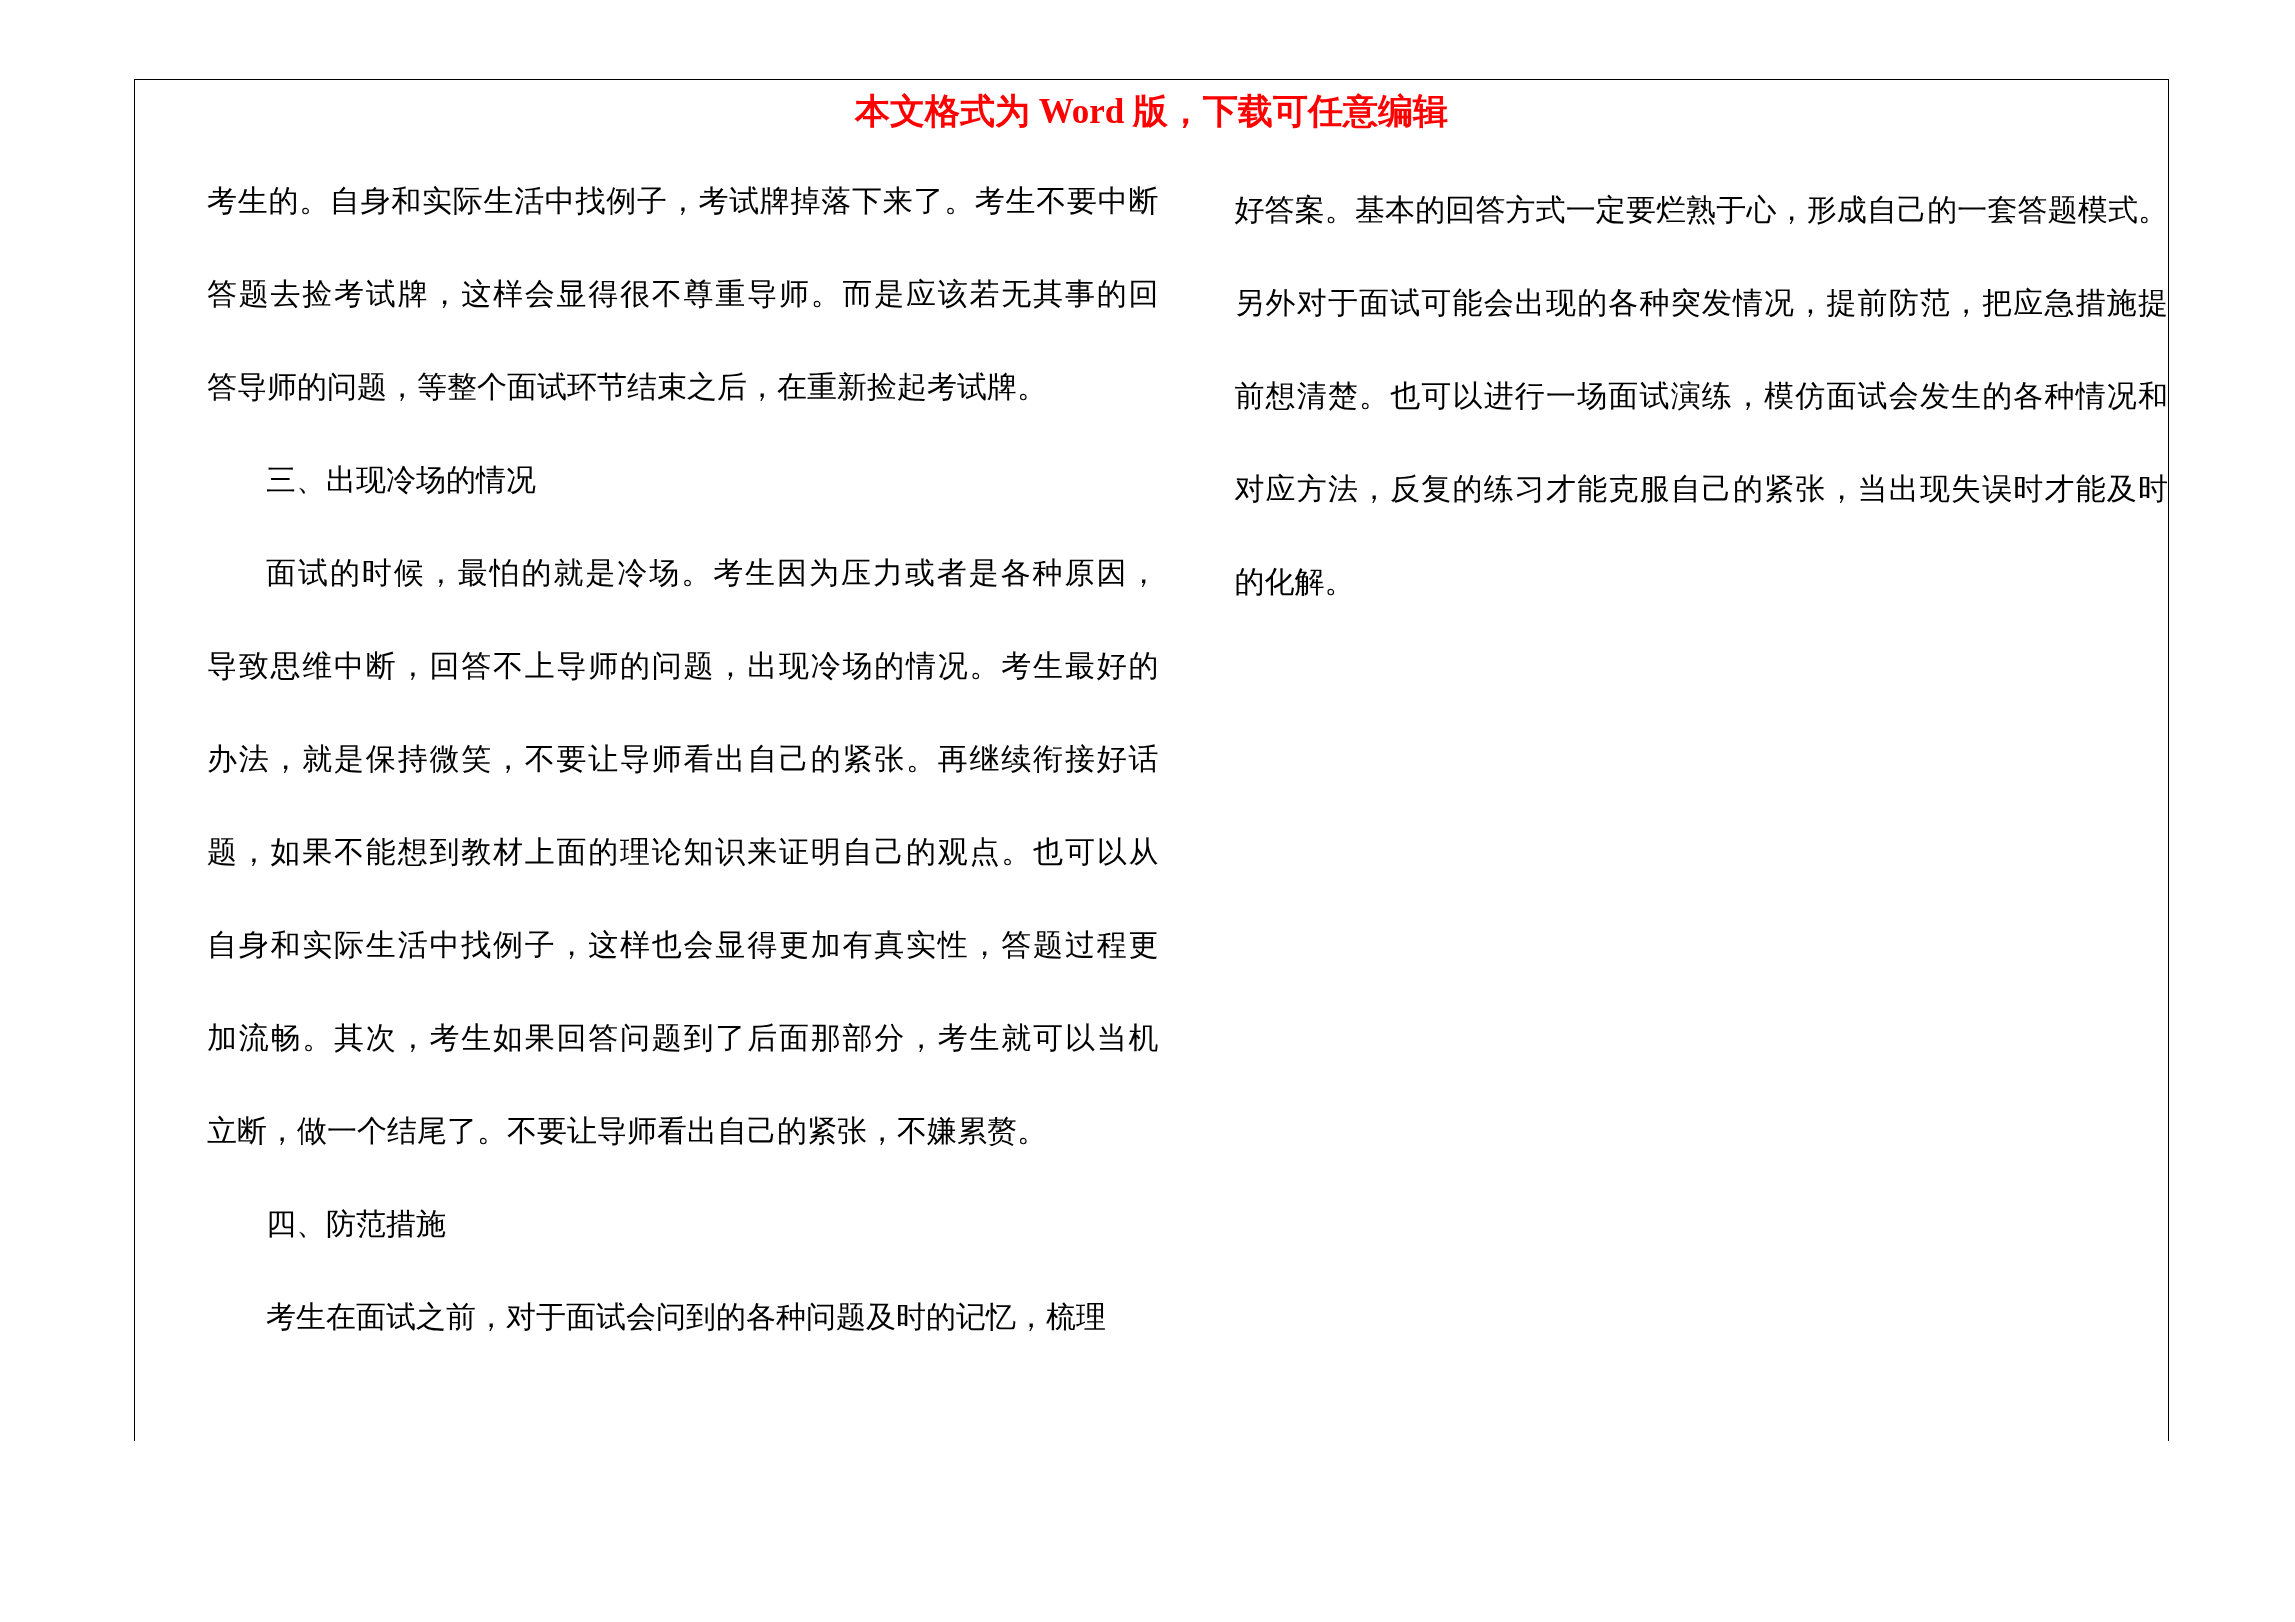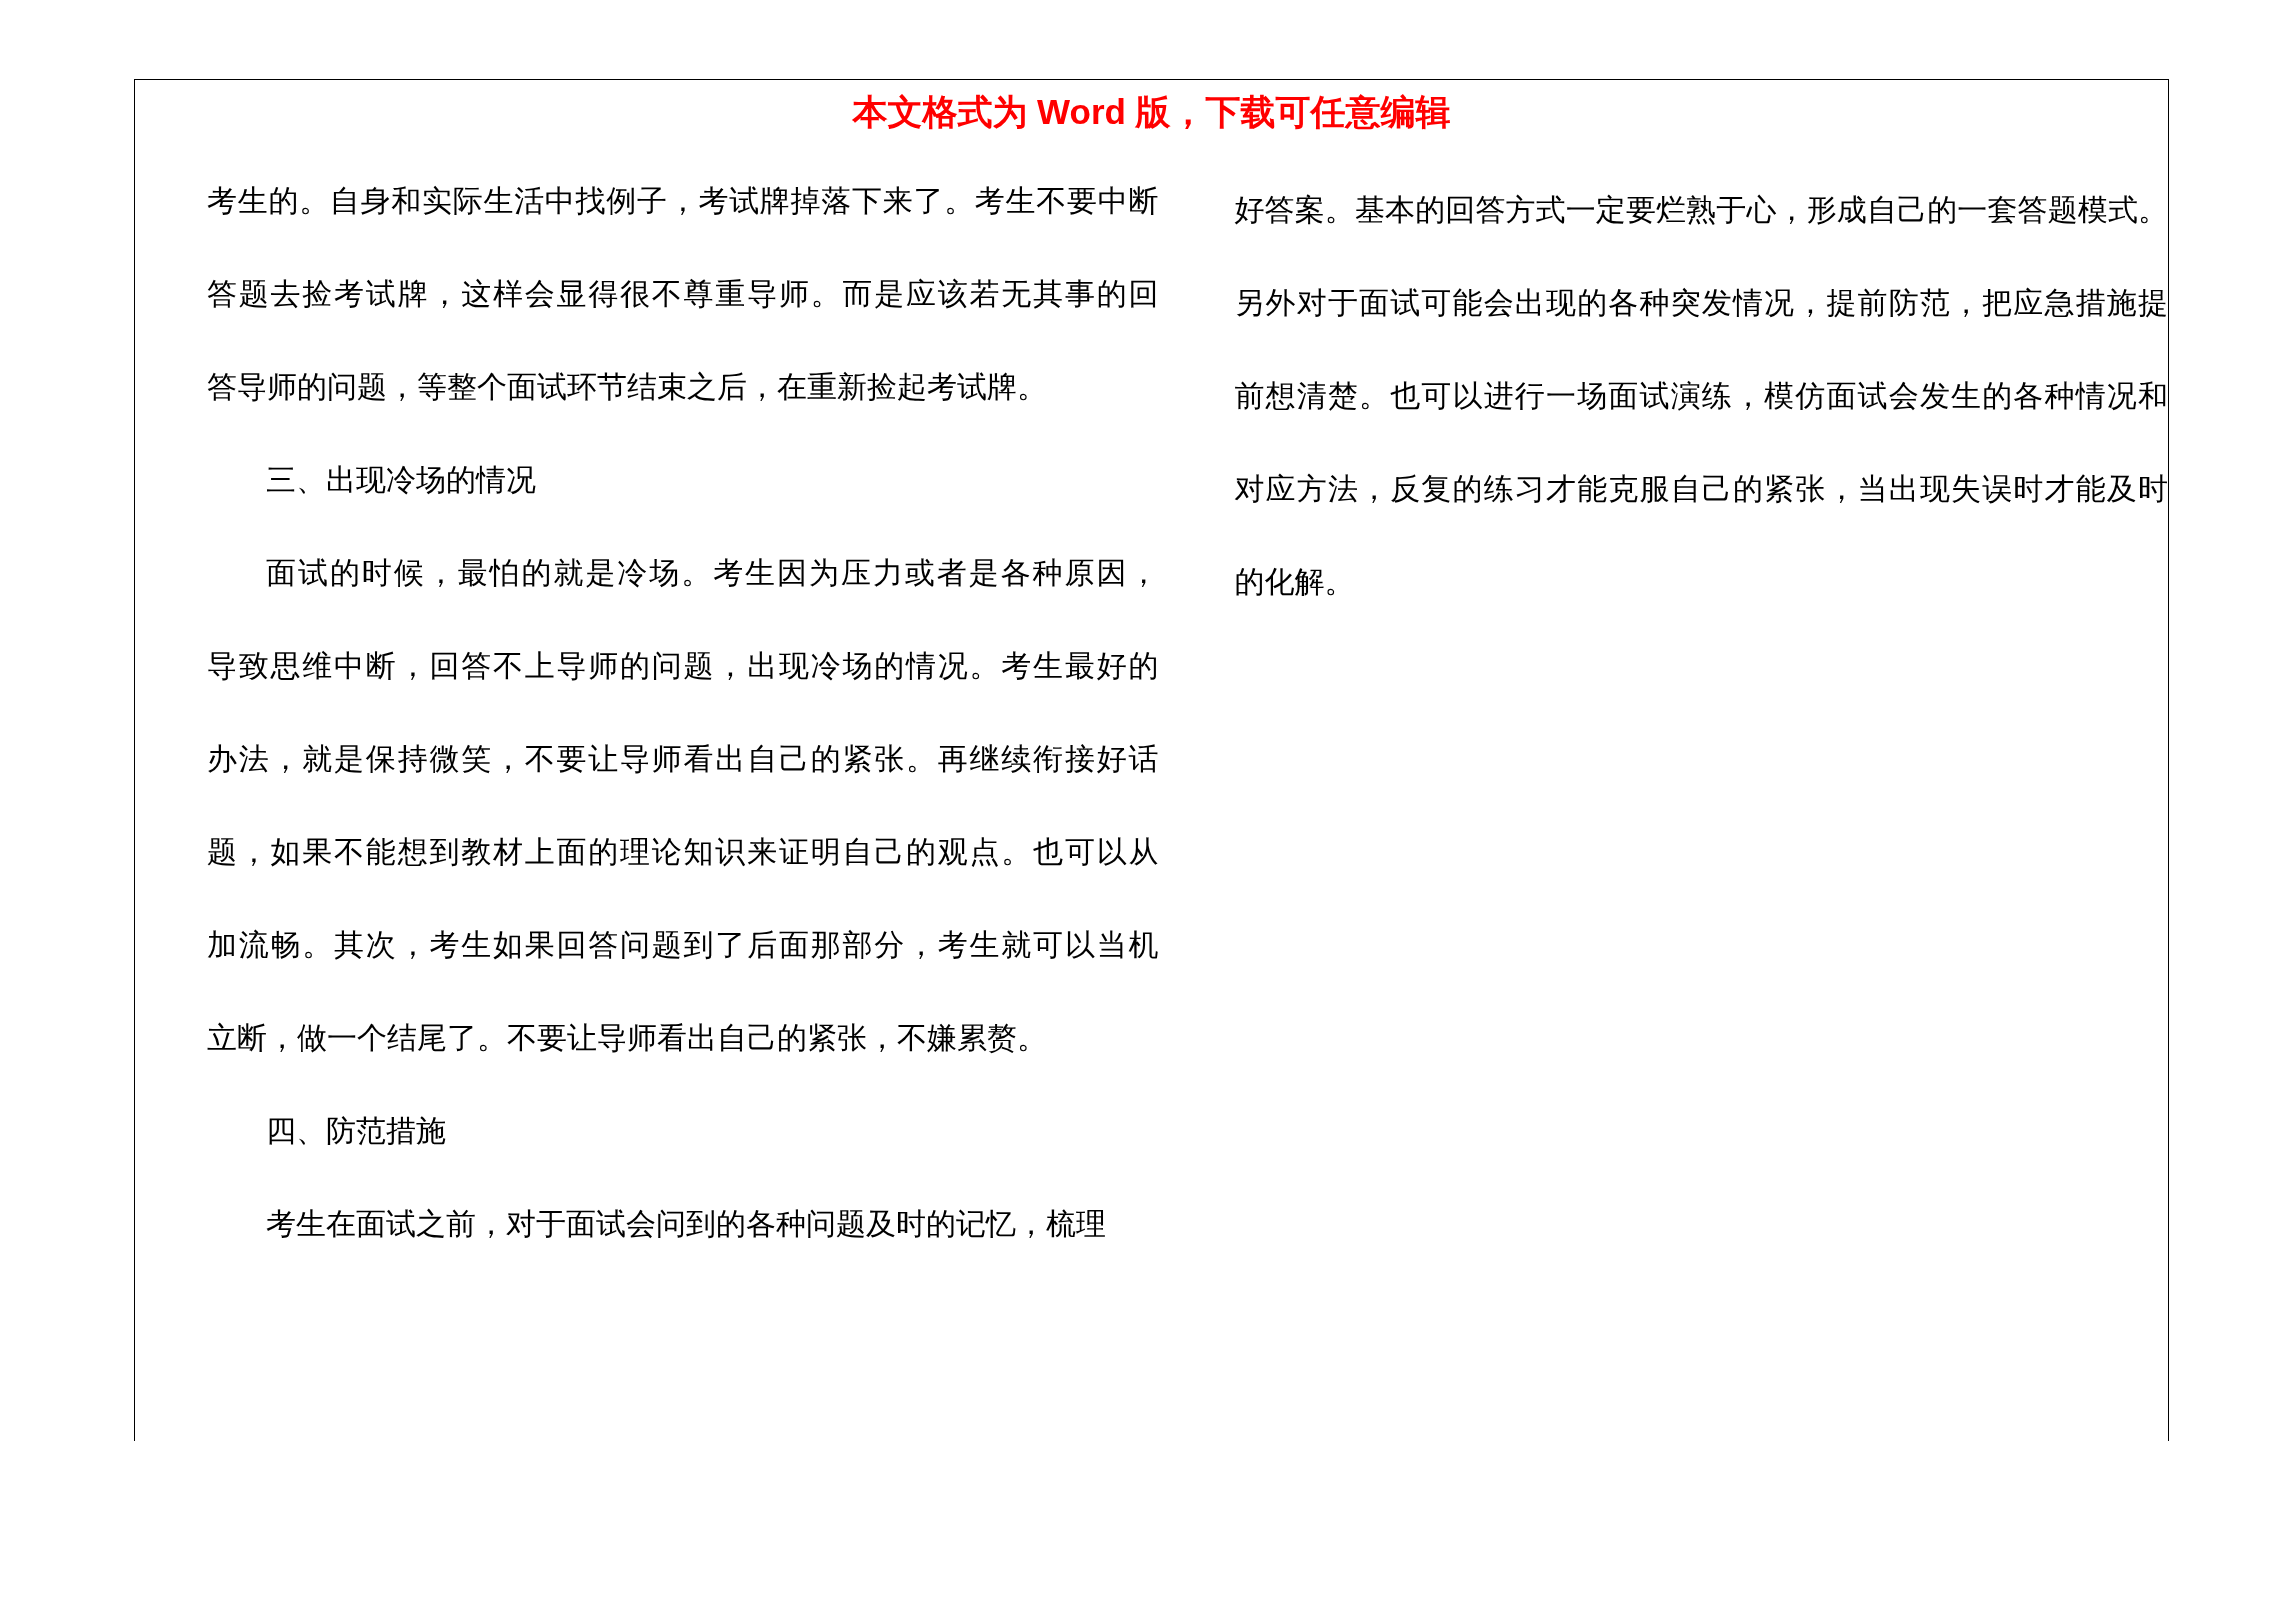--- a/index.html
+++ b/index.html
@@ -2,21 +2,21 @@
 <html style="font-size:15px"><head>
 <meta charset="utf-8">
 <style>
   html, body { margin: 0; padding: 0; background: #ffffff; }
   .page {
     position: relative;
     width: 2296px;
     height: 1441px;
     background: #ffffff;
     color: #000000;
-    font-family: Liberation Sans, sans-serif;
+    font-family: Liberation Serif, serif;
     overflow: hidden;
   }
   .doc-frame {
     position: absolute;
     left: 134px;
     top: 79px;
     width: 2035px;
     height: 1447px;
     border: 1.9px solid #000000;
     box-sizing: border-box;
@@ -70,20 +70,21 @@
 
       <div class="col-left">
         <div class="line fill">考生的。自身和实际生活中找例子，考试牌掉落下来了。考生不要中断</div>
         <div class="line fill">答题去捡考试牌，这样会显得很不尊重导师。而是应该若无其事的回</div>
         <div class="line">答导师的问题，等整个面试环节结束之后，在重新捡起考试牌。</div>
         <div class="line indent">三、出现冷场的情况</div>
         <div class="line indent fill">面试的时候，最怕的就是冷场。考生因为压力或者是各种原因，</div>
         <div class="line fill">导致思维中断，回答不上导师的问题，出现冷场的情况。考生最好的</div>
         <div class="line fill">办法，就是保持微笑，不要让导师看出自己的紧张。再继续衔接好话</div>
         <div class="line fill">题，如果不能想到教材上面的理论知识来证明自己的观点。也可以从</div>
+        <div class="line fill">自身和实际生活中找例子，这样也会显得更加有真实性，答题过程更</div>
         <div class="line fill">加流畅。其次，考生如果回答问题到了后面那部分，考生就可以当机</div>
         <div class="line">立断，做一个结尾了。不要让导师看出自己的紧张，不嫌累赘。</div>
         <div class="line indent">四、防范措施</div>
         <div class="line indent">考生在面试之前，对于面试会问到的各种问题及时的记忆，梳理</div>
       </div>
 
       <div class="col-right">
         <div class="line fill">好答案。基本的回答方式一定要烂熟于心，形成自己的一套答题模式。</div>
         <div class="line fill">另外对于面试可能会出现的各种突发情况，提前防范，把应急措施提</div>
         <div class="line fill">前想清楚。也可以进行一场面试演练，模仿面试会发生的各种情况和</div>

